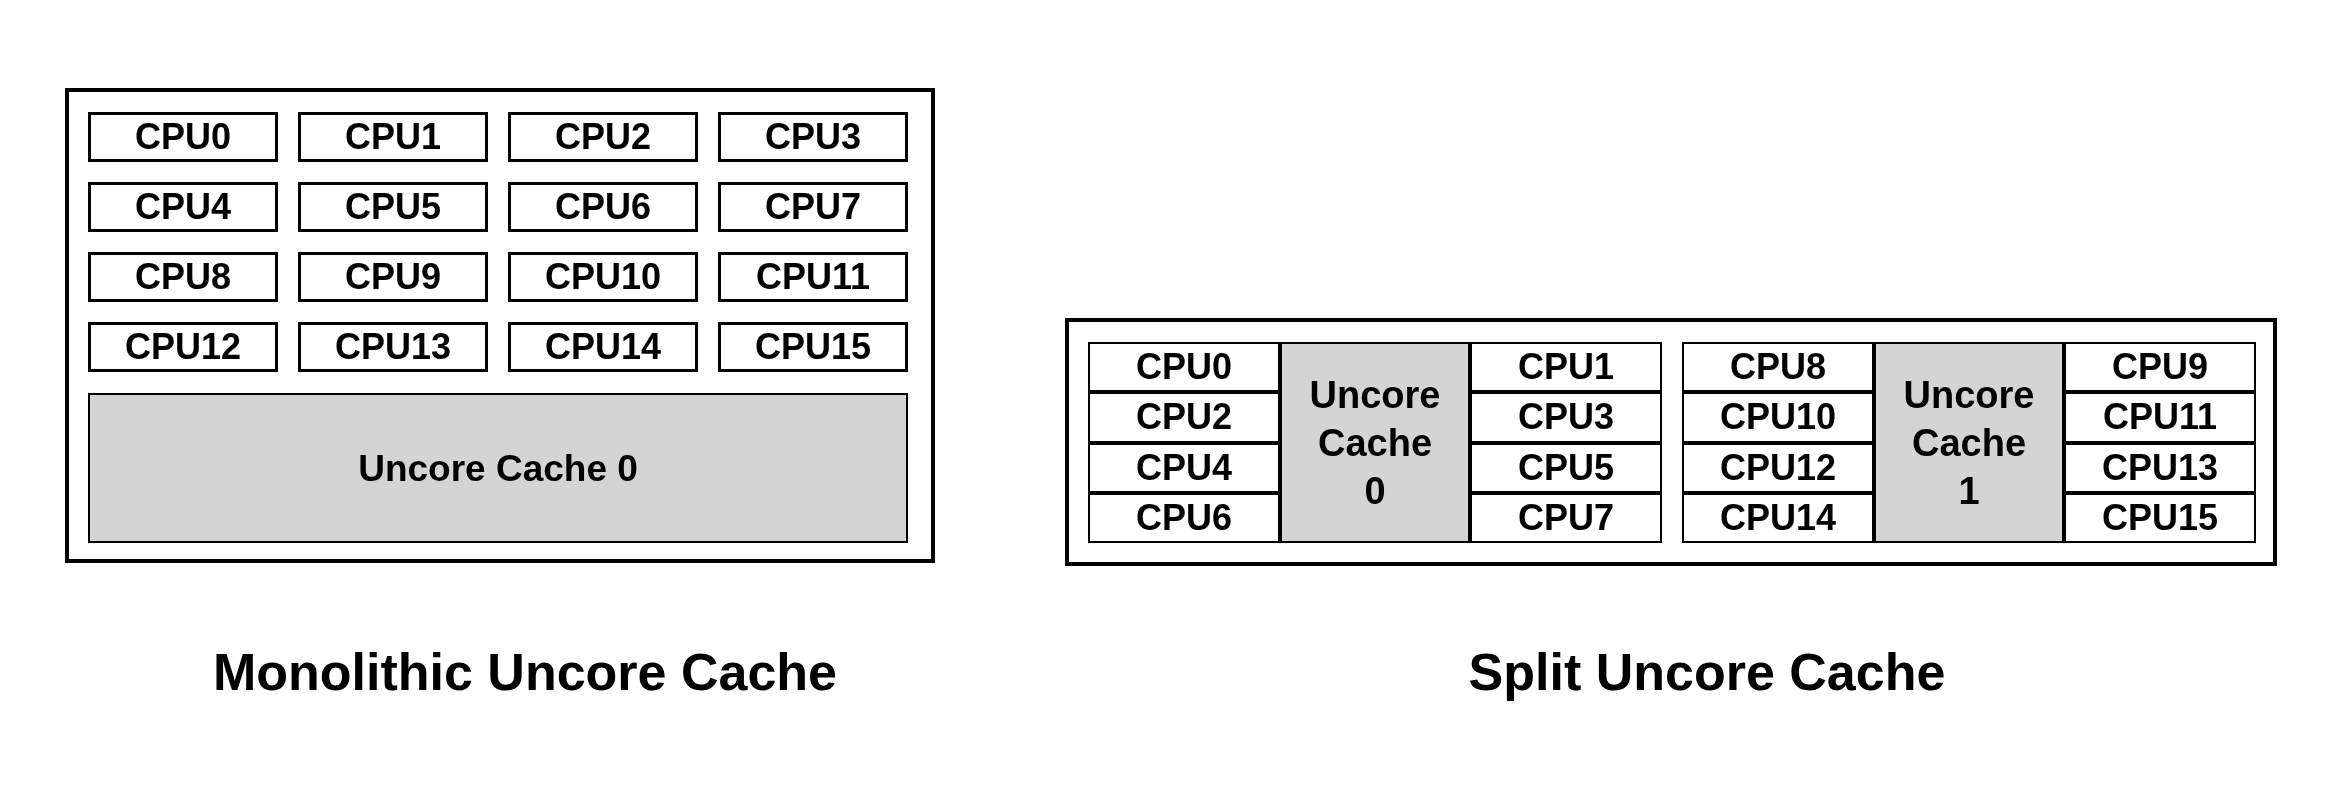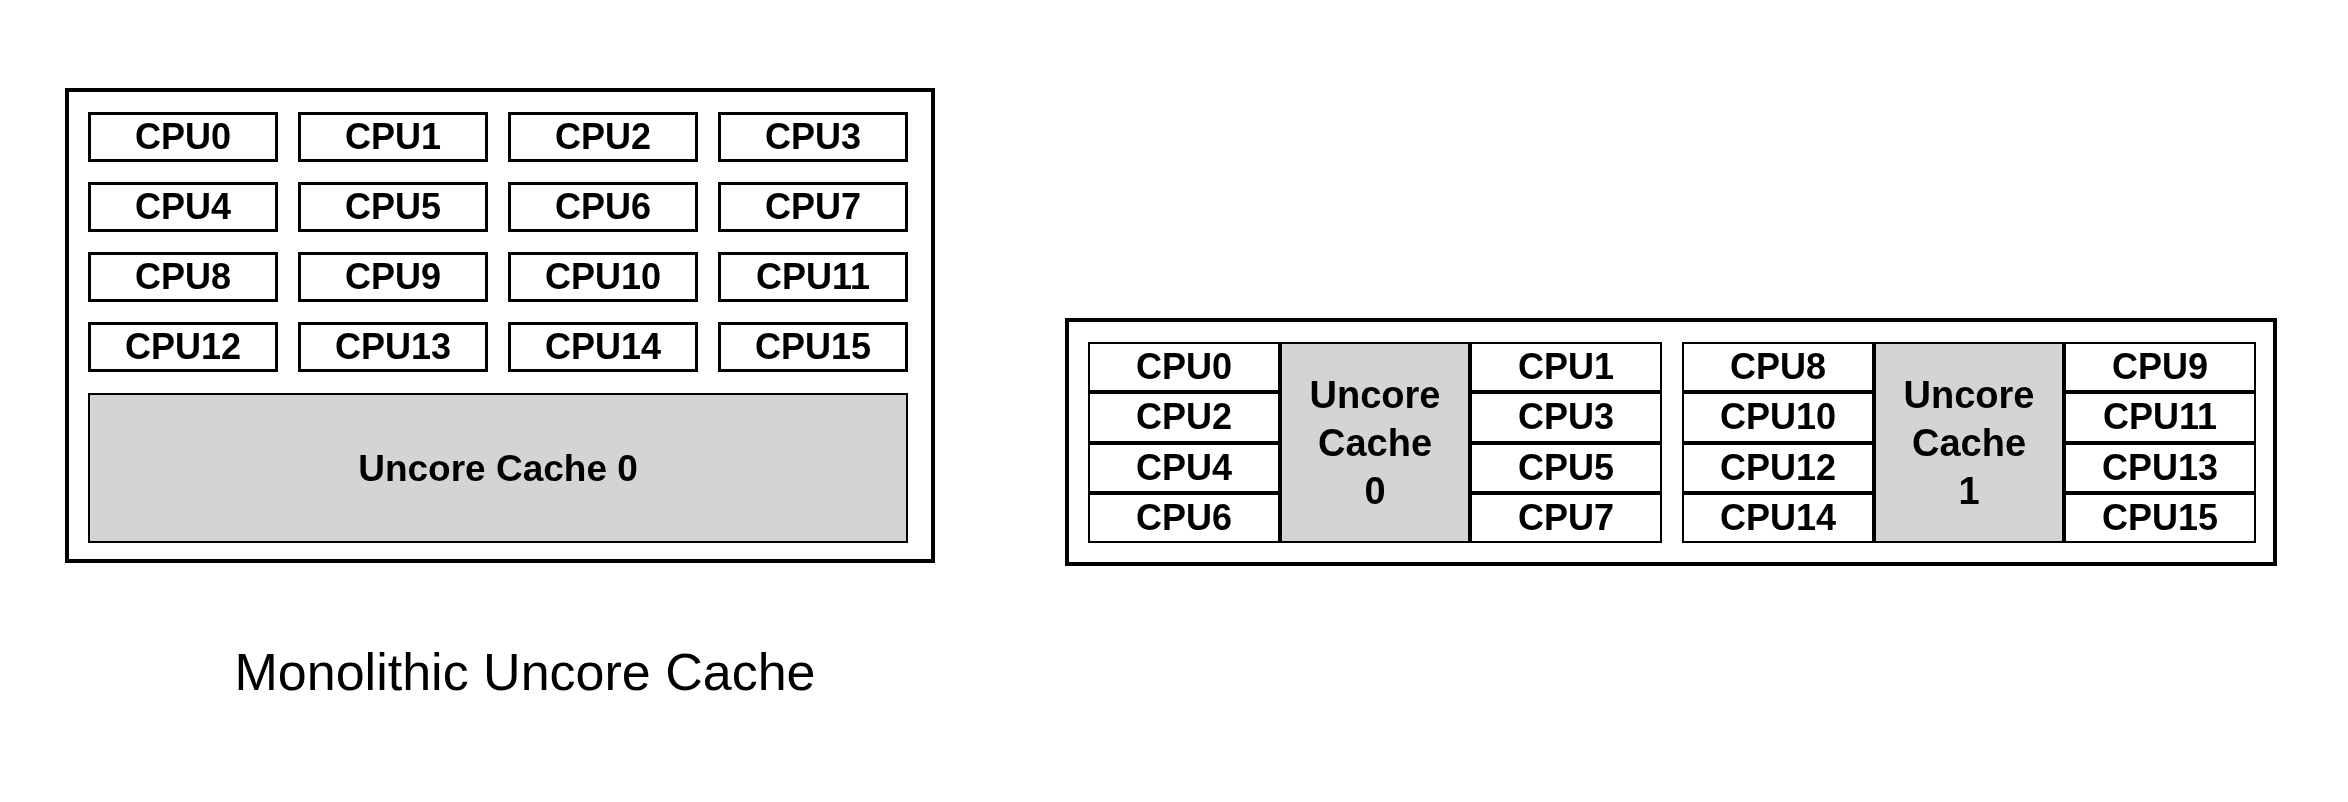--- a/index.html
+++ b/index.html
@@ -73,21 +73,21 @@
     text-align: center;
     white-space: pre-line;
     font-size: 38px; font-weight: 700; line-height: 48px;
   }
 
   
   .caption {
     position: absolute; top: 644px;
     width: 890px;
     text-align: center;
-    font-size: 52px; font-weight: 400; line-height: 1.1;
+    font-size: 52px; font-weight: 700; line-height: 1.1;
   }
   .caption-mono  { left: 80px; }
   .caption-split { left: 1262px; }
 </style>
 </head>
 <body>
 
 <div class="canvas">
 
   <div class="mono-box">
@@ -137,14 +137,15 @@
       <div class="cache-cell">Uncore
 Cache
 1</div>
       <div class="cpu-cell">CPU9</div>
       <div class="cpu-cell">CPU11</div>
       <div class="cpu-cell">CPU13</div>
       <div class="cpu-cell">CPU15</div>
     </div>
 
   </div>
+  <div class="caption caption-split">Split Uncore Cache</div>
 
 </div>
 
 </body></html>

